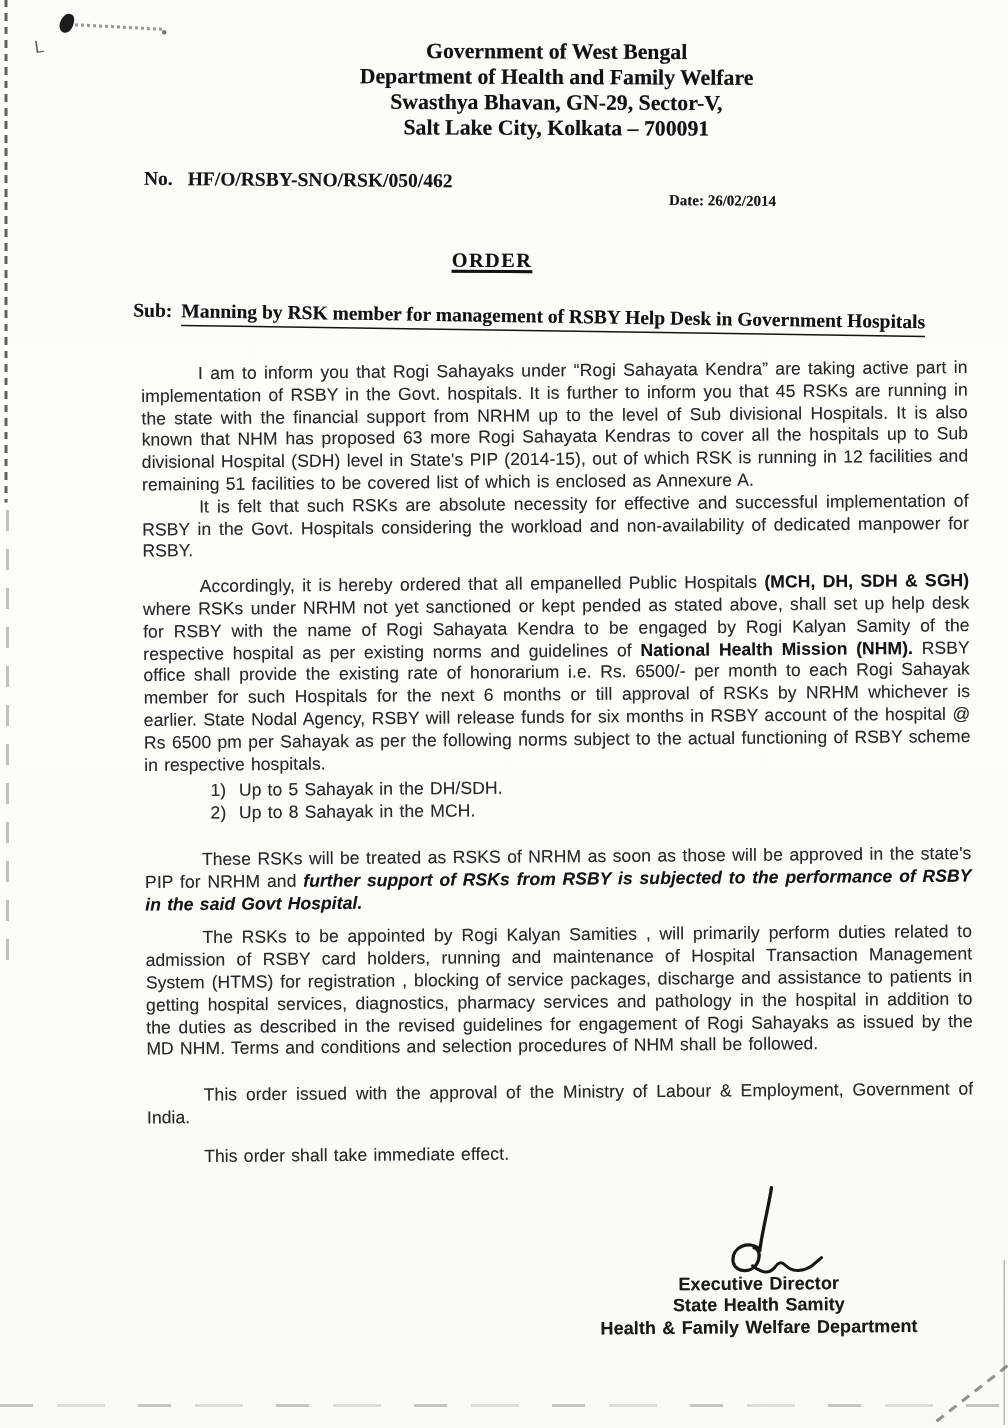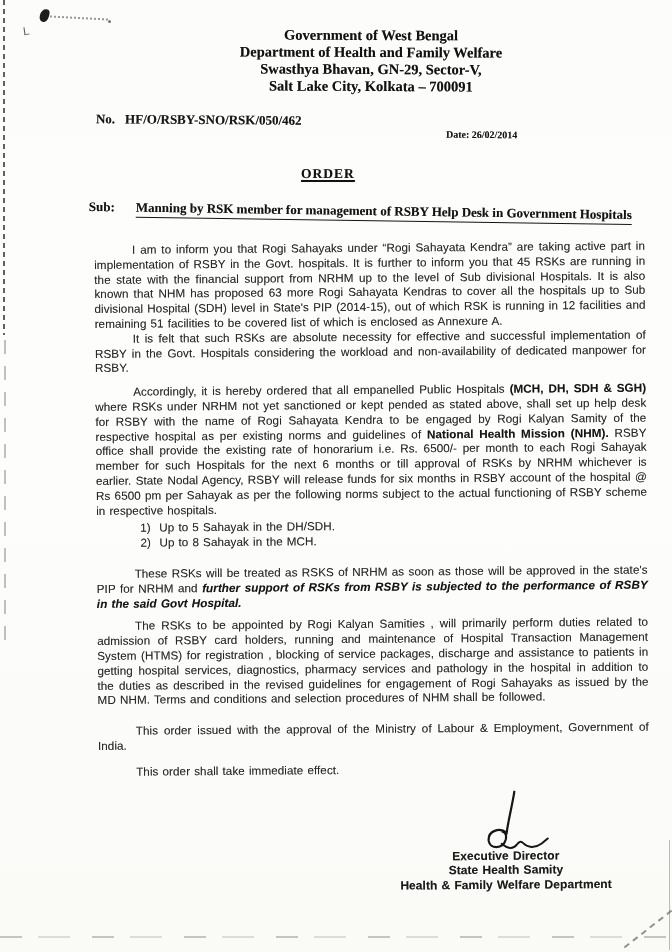--- a/index.html
+++ b/index.html
@@ -43,21 +43,21 @@
     font-weight:bold; font-size:10px; color:#161616; transform:rotate(0.5deg); text-shadow:0 0 0.4px rgba(0,0,0,.4); }
 
   
   .order-title { position:absolute; top:166px; left:0; width:656px; text-align:center;
     font-family:"Liberation Serif", serif; font-weight:bold; font-size:13.5px; letter-spacing:1px;
     color:#121212; text-decoration:underline; text-underline-offset:2px; text-decoration-thickness:1.5px;
     transform:rotate(0.2deg); text-shadow:0 0 0.4px rgba(0,0,0,.4); }
   .subject-row { position:absolute; top:199px; left:89px; width:566px;
     font-family:"Liberation Serif", serif; font-weight:bold; font-size:13px; color:#131313;
     transform:rotate(0.85deg); transform-origin:left top; text-shadow:0 0 0.4px rgba(0,0,0,.4); }
-  .sub-label { margin-right:21px; }
+  .sub-label { margin-right:6px; }
   .sub-text { border-bottom:1.6px solid #141414; padding-bottom:1.5px; }
 
   
   .content {
     position:absolute; top:243px; left:94px; width:551px;
     font-size:11.7px; line-height:14.8px; color:#282828; text-align:justify;
     letter-spacing:0.05px; word-spacing:0.8px;
     transform:rotate(-0.45deg); transform-origin:left top;
     text-shadow:0 0 0.4px rgba(25,25,25,.35);
   }

